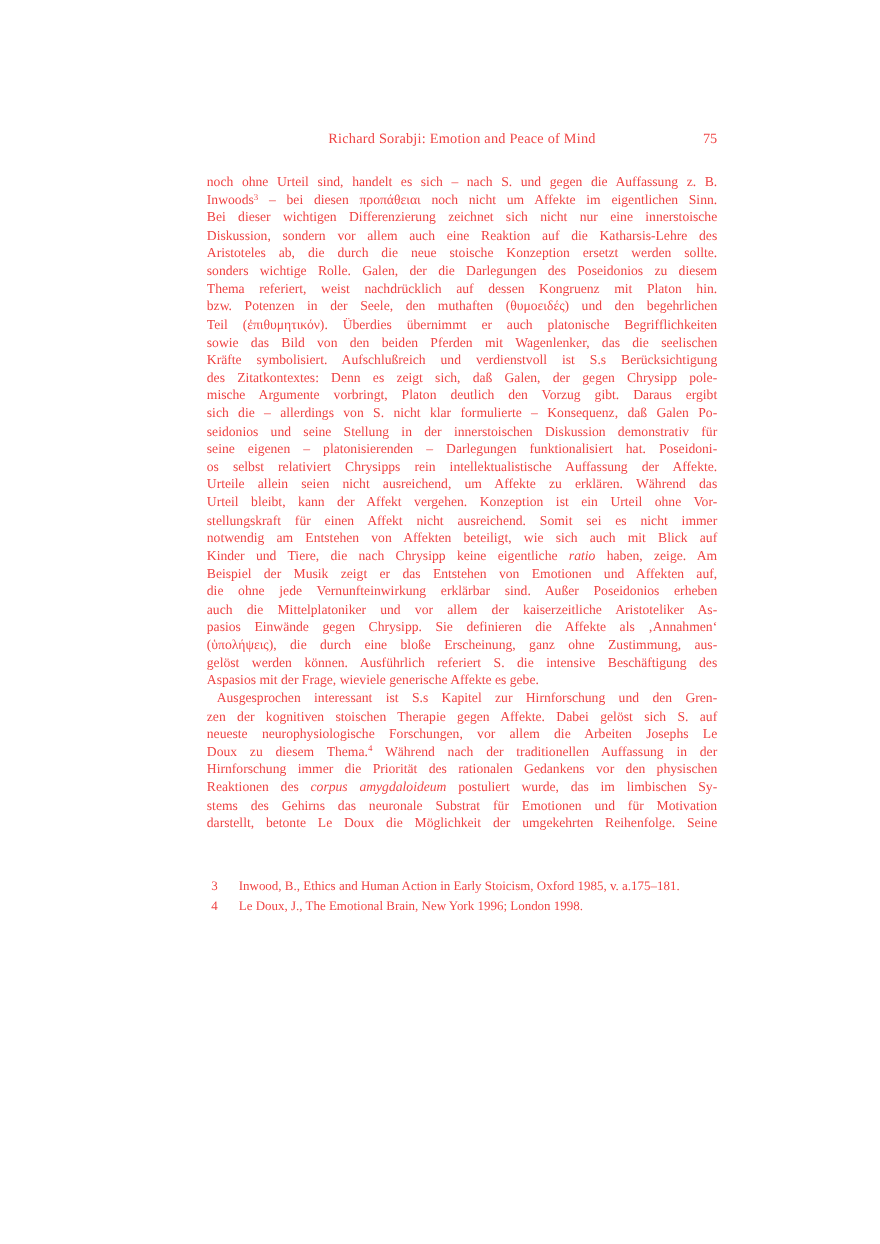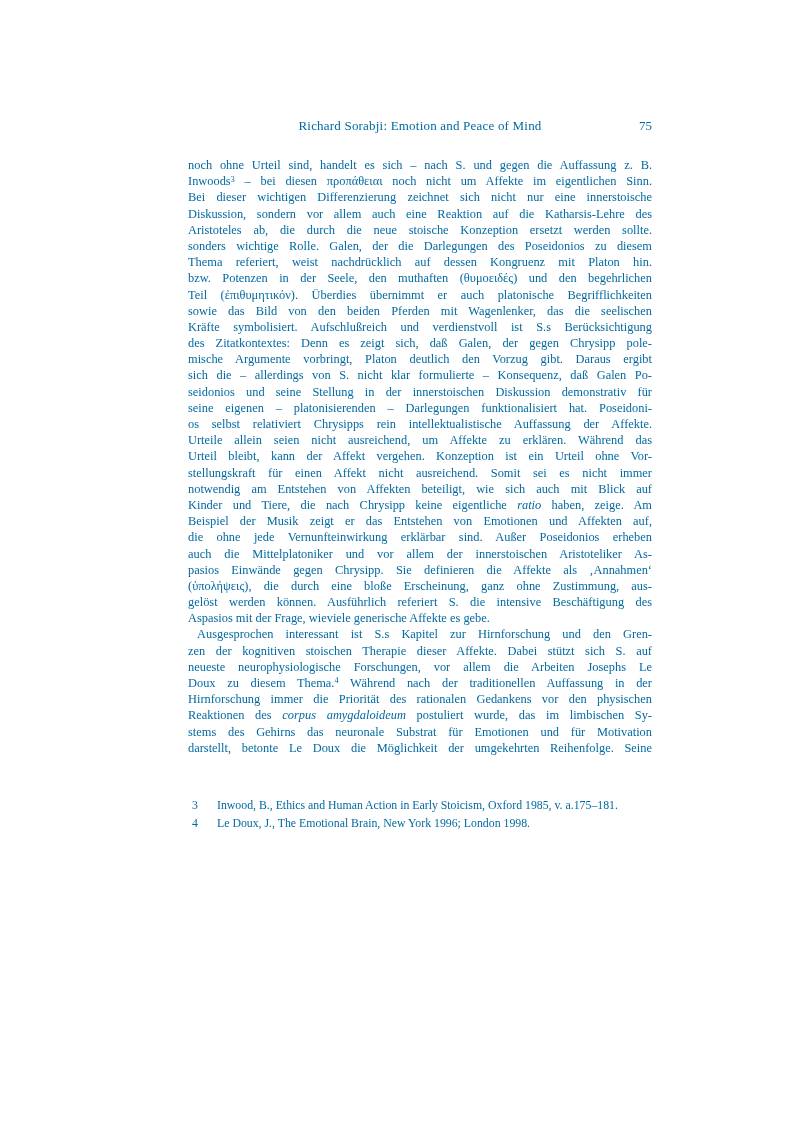--- a/index.html
+++ b/index.html
@@ -1,21 +1,21 @@
 <!DOCTYPE html>
 <html><head>
 <meta charset="utf-8">
 <style>
   html, body { margin: 0; padding: 0; background: #ffffff; }
   .page {
     position: relative;
     width: 800px;
     height: 1131px;
     background: #ffffff;
-    color: #0369a1;
+    color: #ef4444;
     font-family: "Liberation Serif", "DejaVu Serif", serif;
     overflow: hidden;
   }
   .header {
     position: absolute;
     left: 188px;
     top: 118px;
     width: 464px;
     height: 18px;
     font-size: 13px;
@@ -92,27 +92,27 @@
       <div class="line">seidonios und seine Stellung in der innerstoischen Diskussion demonstrativ für</div>
       <div class="line">seine eigenen – platonisierenden – Darlegungen funktionalisiert hat. Poseidoni-</div>
       <div class="line">os selbst relativiert Chrysipps rein intellektualistische Auffassung der Affekte.</div>
       <div class="line">Urteile allein seien nicht ausreichend, um Affekte zu erklären. Während das</div>
       <div class="line">Urteil bleibt, kann der Affekt vergehen. Konzeption ist ein Urteil ohne Vor-</div>
       <div class="line">stellungskraft für einen Affekt nicht ausreichend. Somit sei es nicht immer</div>
       <div class="line">notwendig am Entstehen von Affekten beteiligt, wie sich auch mit Blick auf</div>
       <div class="line">Kinder und Tiere, die nach Chrysipp keine eigentliche <em>ratio</em> haben, zeige. Am</div>
       <div class="line">Beispiel der Musik zeigt er das Entstehen von Emotionen und Affekten auf,</div>
       <div class="line">die ohne jede Vernunfteinwirkung erklärbar sind. Außer Poseidonios erheben</div>
-      <div class="line">auch die Mittelplatoniker und vor allem der innerstoischen Aristoteliker As-</div>
+      <div class="line">auch die Mittelplatoniker und vor allem der kaiserzeitliche Aristoteliker As-</div>
       <div class="line">pasios Einwände gegen Chrysipp. Sie definieren die Affekte als ‚Annahmen‘</div>
       <div class="line">(ὑπολήψεις), die durch eine bloße Erscheinung, ganz ohne Zustimmung, aus-</div>
       <div class="line">gelöst werden können. Ausführlich referiert S. die intensive Beschäftigung des</div>
       <div class="line para-end">Aspasios mit der Frage, wieviele generische Affekte es gebe.</div>
       <div class="line indent">Ausgesprochen interessant ist S.s Kapitel zur Hirnforschung und den Gren-</div>
-      <div class="line">zen der kognitiven stoischen Therapie dieser Affekte. Dabei stützt sich S. auf</div>
+      <div class="line">zen der kognitiven stoischen Therapie gegen Affekte. Dabei gelöst sich S. auf</div>
       <div class="line">neueste neurophysiologische Forschungen, vor allem die Arbeiten Josephs Le</div>
       <div class="line">Doux zu diesem Thema.<sup>4</sup> Während nach der traditionellen Auffassung in der</div>
       <div class="line">Hirnforschung immer die Priorität des rationalen Gedankens vor den physischen</div>
       <div class="line">Reaktionen des <em>corpus amygdaloideum</em> postuliert wurde, das im limbischen Sy-</div>
       <div class="line">stems des Gehirns das neuronale Substrat für Emotionen und für Motivation</div>
       <div class="line">darstellt, betonte Le Doux die Möglichkeit der umgekehrten Reihenfolge. Seine</div>
     </div>
   <div class="footnotes" id="footnotes">
       <div class="footnote">
         <span class="fn-num">3</span>

